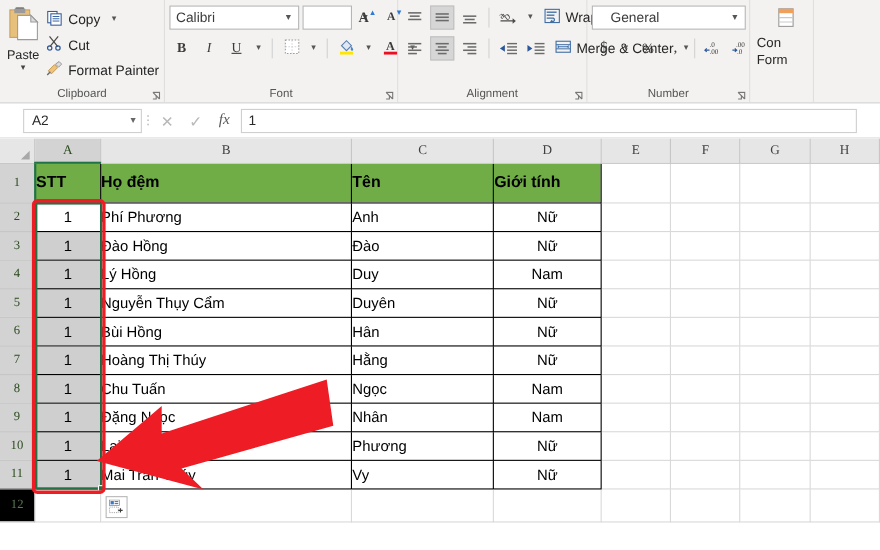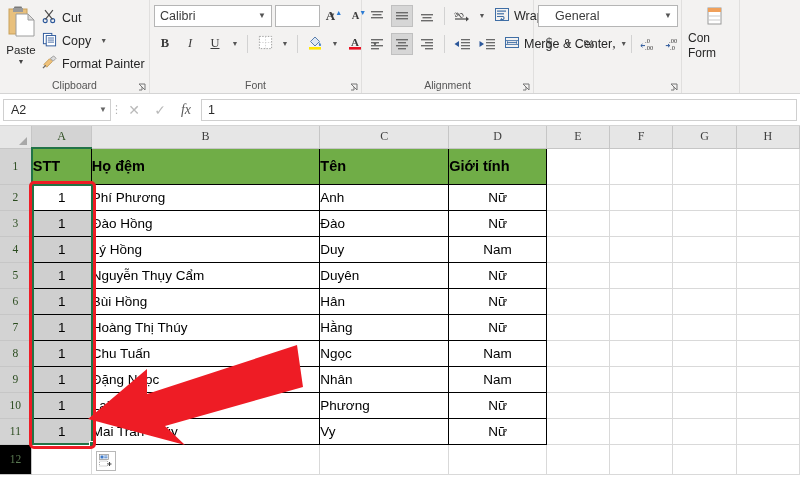--- a/index.html
+++ b/index.html
@@ -93,21 +93,21 @@
   .numg { width:148px; }
   .numcombo { width:140px; height:22px;padding-left:16px; }
 
   
   .condg { width:58px; overflow:hidden; }
   .cond-txt { font-size:12px; color:#262626; line-height:15px; padding-left:2px;}
 
   
   .fbar {
     height:32px; background:#fff; display:flex; align-items:center;
-    padding:0 3px; border-bottom:1px solid #d4d4d4;
+    padding:0 21px; border-bottom:1px solid #d4d4d4;
   }
   .namebox {
     width:108px; height:22px; border:1px solid #cfcfcf; background:#fff;
     display:flex; align-items:center; padding:0 3px 0 7px;
     font-size:12.5px; color:#2a2a2a;
   }
   .namebox .nv { flex:1; }
   .grip { width:10px; text-align:center; color:#b0b0b0; font-size:11px; letter-spacing:0; }
   .fx-btns { display:flex; align-items:center; gap:0; }
   .fx-btn {
@@ -210,40 +210,40 @@
             <polygon points="24,9 30,15 24,15" fill="#dcdcdc" stroke="#9c9c9c"></polygon>
           </svg>
         </span>
         <span class="paste-label">Paste</span>
         <span class="caret-dn">▼</span>
       </div>
       <div class="clip-items">
         <div class="clip-item">
           <span>
             <svg width="15" height="15" viewBox="0 0 16 16">
-              <circle cx="3.4" cy="12.4" r="2.1" fill="none" stroke="#2b579a" stroke-width="1.2"></circle>
-              <circle cx="11.4" cy="12.4" r="2.1" fill="none" stroke="#2b579a" stroke-width="1.2"></circle>
-              <line x1="3.6" y1="11" x2="11.6" y2="1.2" stroke="#4a4a4a" stroke-width="1.2"></line>
-              <line x1="11.2" y1="11" x2="3.2" y2="1.2" stroke="#4a4a4a" stroke-width="1.2"></line>
-            </svg>
-          </span>
-          <span>Cut</span>
-        </div>
-        <div class="clip-item">
-          <span>
-            <svg width="15" height="15" viewBox="0 0 16 16">
               <rect x="1.5" y="1.5" width="9" height="11" fill="#fff" stroke="#2b579a" stroke-width="1"></rect>
               <rect x="4.5" y="3.8" width="10" height="11" fill="#fff" stroke="#2b579a" stroke-width="1"></rect>
               <line x1="6.2" y1="6.4" x2="12.8" y2="6.4" stroke="#2b579a" stroke-width="0.9"></line>
               <line x1="6.2" y1="8.6" x2="12.8" y2="8.6" stroke="#2b579a" stroke-width="0.9"></line>
               <line x1="6.2" y1="10.8" x2="12.8" y2="10.8" stroke="#2b579a" stroke-width="0.9"></line>
             </svg>
           </span>
           <span>Copy</span>
           <span class="mini-caret">▼</span>
+        </div>
+        <div class="clip-item">
+          <span>
+            <svg width="15" height="15" viewBox="0 0 16 16">
+              <circle cx="3.4" cy="12.4" r="2.1" fill="none" stroke="#2b579a" stroke-width="1.2"></circle>
+              <circle cx="11.4" cy="12.4" r="2.1" fill="none" stroke="#2b579a" stroke-width="1.2"></circle>
+              <line x1="3.6" y1="11" x2="11.6" y2="1.2" stroke="#4a4a4a" stroke-width="1.2"></line>
+              <line x1="11.2" y1="11" x2="3.2" y2="1.2" stroke="#4a4a4a" stroke-width="1.2"></line>
+            </svg>
+          </span>
+          <span>Cut</span>
         </div>
         <div class="clip-item">
           <span>
             <svg width="15" height="15" viewBox="0 0 16 16">
               <path d="M2 10 L8 4 L11 7 L5 13 Z" fill="#f0c27a" stroke="#b98f46" stroke-width="0.8"></path>
               <path d="M9 3.5 L12.5 1 L15 3.5 L12 6.5 Z" fill="#dcdcdc" stroke="#888" stroke-width="0.8"></path>
               <line x1="1" y1="14" x2="4" y2="11" stroke="#6a6a6a" stroke-width="1.4"></line>
             </svg>
           </span>
           <span>Format Painter</span>
@@ -491,20 +491,21 @@
         </div>
         <div class="btn">
           <svg width="18" height="15" viewBox="0 0 18 15">
             <text x="4" y="7" font-size="6.5" font-family="Liberation Serif, serif" fill="#3b3b3b">.00</text>
             <text x="5" y="13.5" font-size="6.5" font-family="Liberation Serif, serif" fill="#3b3b3b">.0</text>
             <path d="M0.8 9.6 L4.5 9.6 M3 8 L4.8 9.6 L3 11.2" fill="none" stroke="#2b579a" stroke-width="1"></path>
           </svg>
         </div>
       </div>
     </div>
+    <div class="rgroup-title">Number</div>
     <span class="dlauncher">
       <svg width="9" height="9" viewBox="0 0 9 9">
           <path d="M1 1 h6 v6 M7 7 L1 1" fill="none" stroke="#777" stroke-width="1"></path>
           <path d="M1 7 h3 v-3" fill="none" stroke="#777" stroke-width="1"></path>
         </svg>
     </span>
   </div>
 
   <div class="rgroup condg">
     <div class="rgroup-body" style="flex-direction:column;padding-top:4px;">

